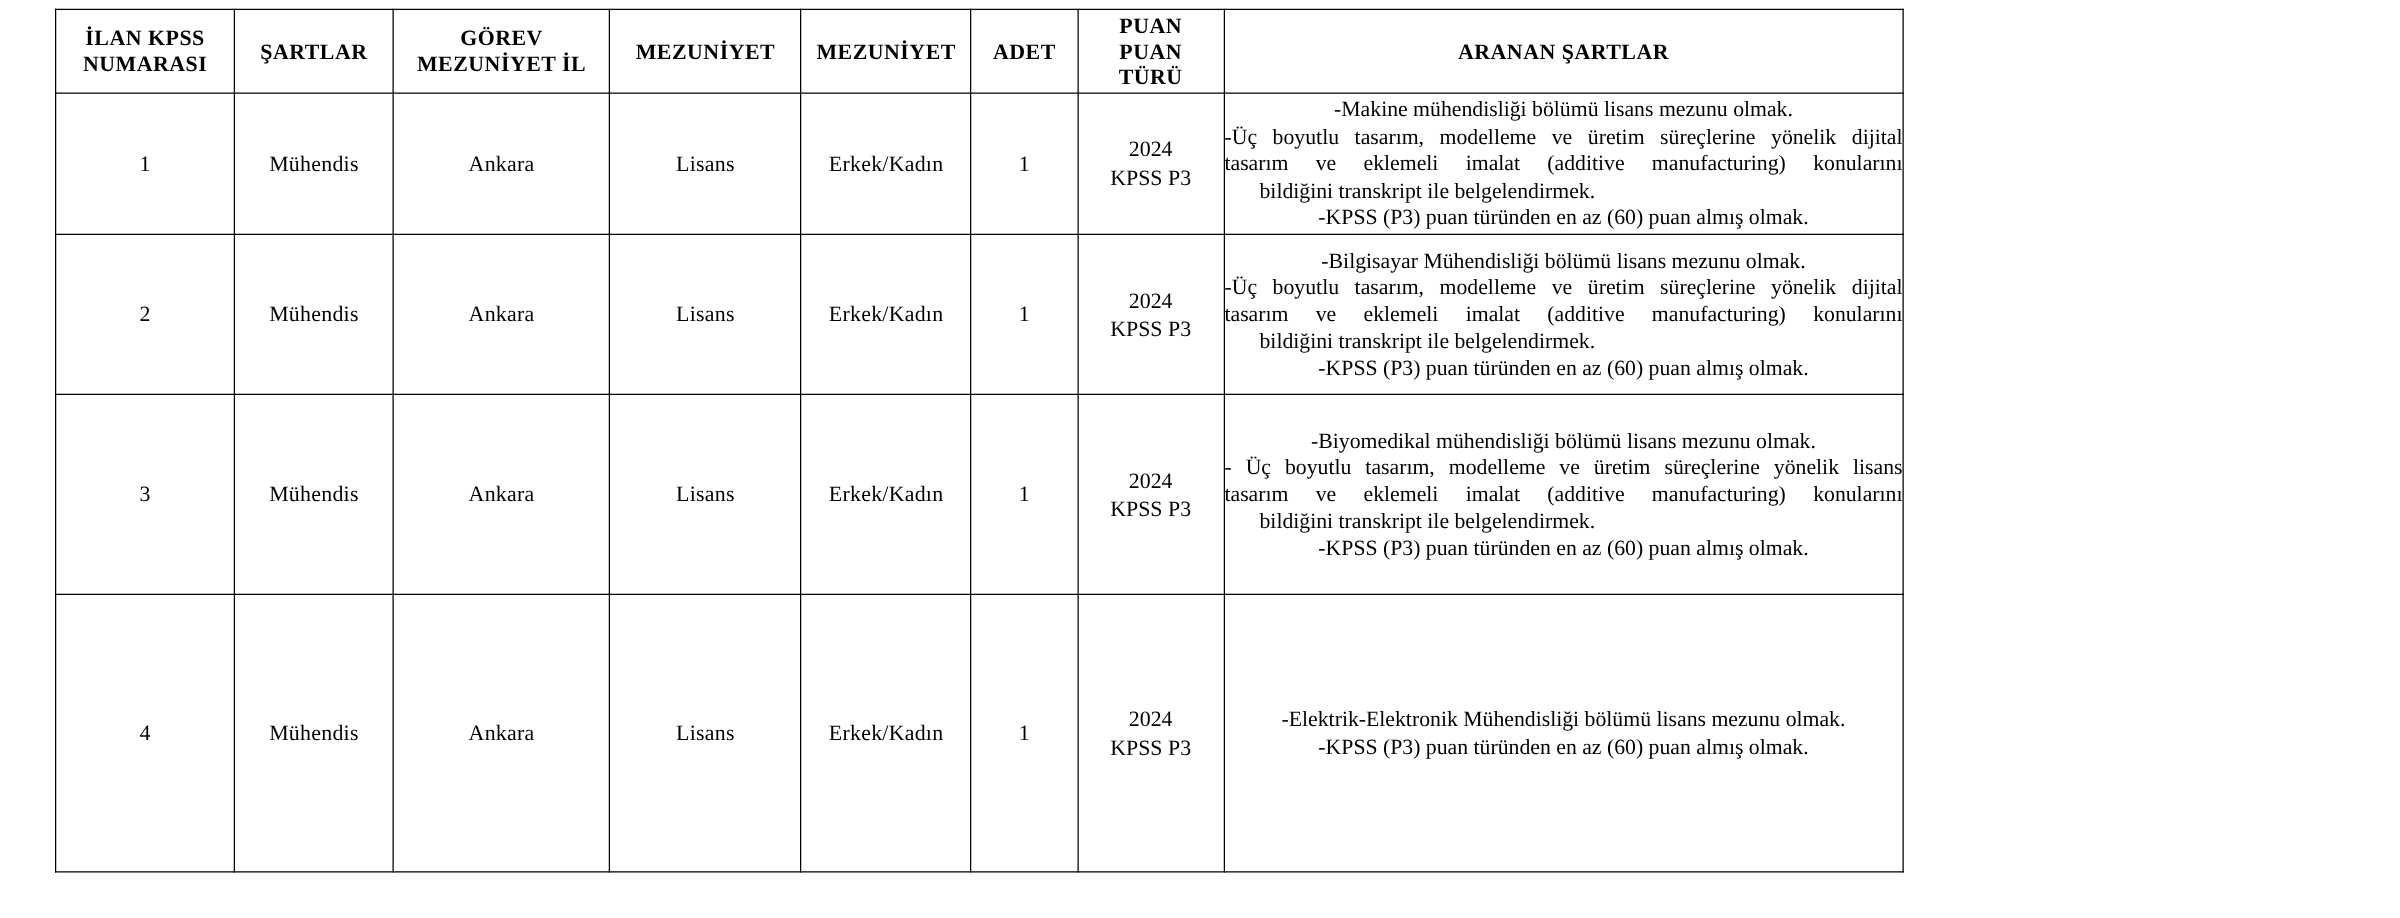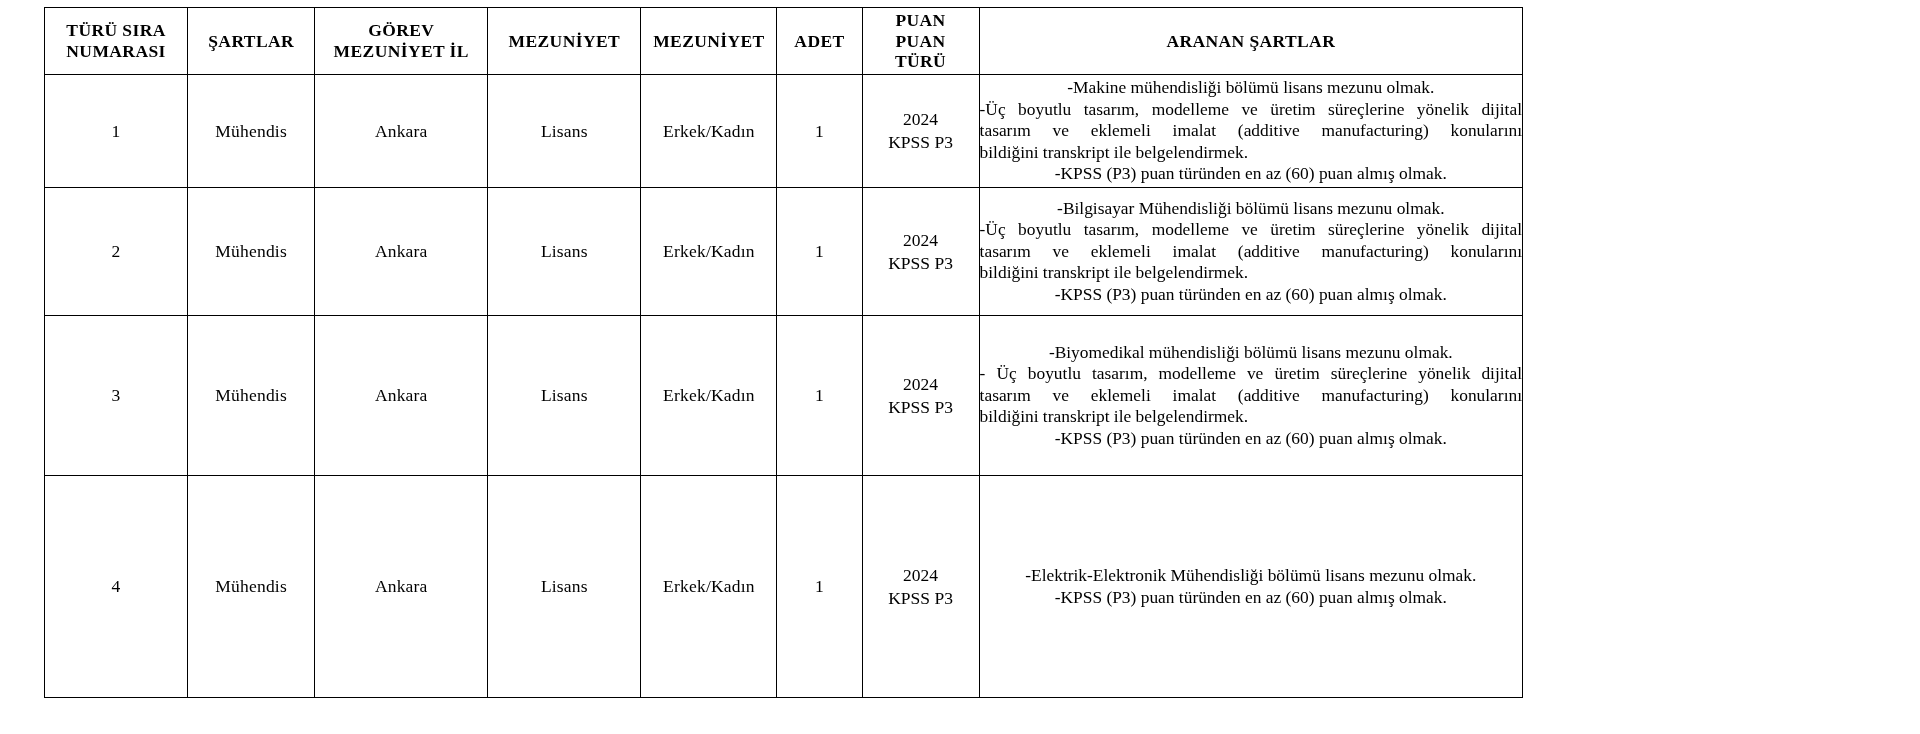--- a/index.html
+++ b/index.html
@@ -128,20 +128,21 @@
     font-family: Liberation Serif, serif;
   }
   .just-block > span { display: block; }
   .just-block > span.j {
     text-align: justify;
     text-justify: inter-word;
     text-align-last: justify;
   }
   .just-block > span.n {
     text-align: left;
+    margin-left: 28px;
   }
 </style>
 </head>
 <body>
 
 <div class="page">
   <div class="table-wrap">
 
     <table class="ilan-table">
       <colgroup>
@@ -151,21 +152,21 @@
         <col class="col-mez">
         <col class="col-cins">
         <col class="col-adet">
         <col class="col-kpss">
         <col class="col-sart">
       </colgroup>
 
       <thead>
         <tr>
           <th>
-            <span class="hdr-line">TÜRÜ SIRA</span>
+            <span class="hdr-line">İLAN KPSS</span>
             <span class="hdr-line">NUMARASI</span>
           </th>
           <th>
             <span class="hdr-line">ŞARTLAR</span>
           </th>
           <th>
             <span class="hdr-line">GÖREV</span>
             <span class="hdr-line">MEZUNİYET İL</span>
           </th>
           <th>
@@ -241,21 +242,21 @@
           <td class="c-mez">Lisans</td>
           <td class="c-cins">Erkek/Kadın</td>
           <td class="c-adet">1</td>
           <td class="c-kpss">
             <span class="kpss-line">2024</span>
             <span class="kpss-line">KPSS P3</span>
           </td>
           <td class="c-sart">
             <span class="req-line last">-Biyomedikal mühendisliği bölümü lisans mezunu olmak.</span>
             <span class="just-block">
-              <span class="j">- Üç boyutlu tasarım, modelleme ve üretim süreçlerine yönelik dijital</span>
+              <span class="j">- Üç boyutlu tasarım, modelleme ve üretim süreçlerine yönelik lisans</span>
               <span class="j">tasarım ve eklemeli imalat (additive manufacturing) konularını</span>
               <span class="n">bildiğini transkript ile belgelendirmek.</span>
             </span>
             <span class="req-line last">-KPSS (P3) puan türünden en az (60) puan almış olmak.</span>
           </td>
         </tr>
 
         <tr class="row-4">
           <td class="c-sira">4</td>
           <td class="c-unvan">Mühendis</td>

